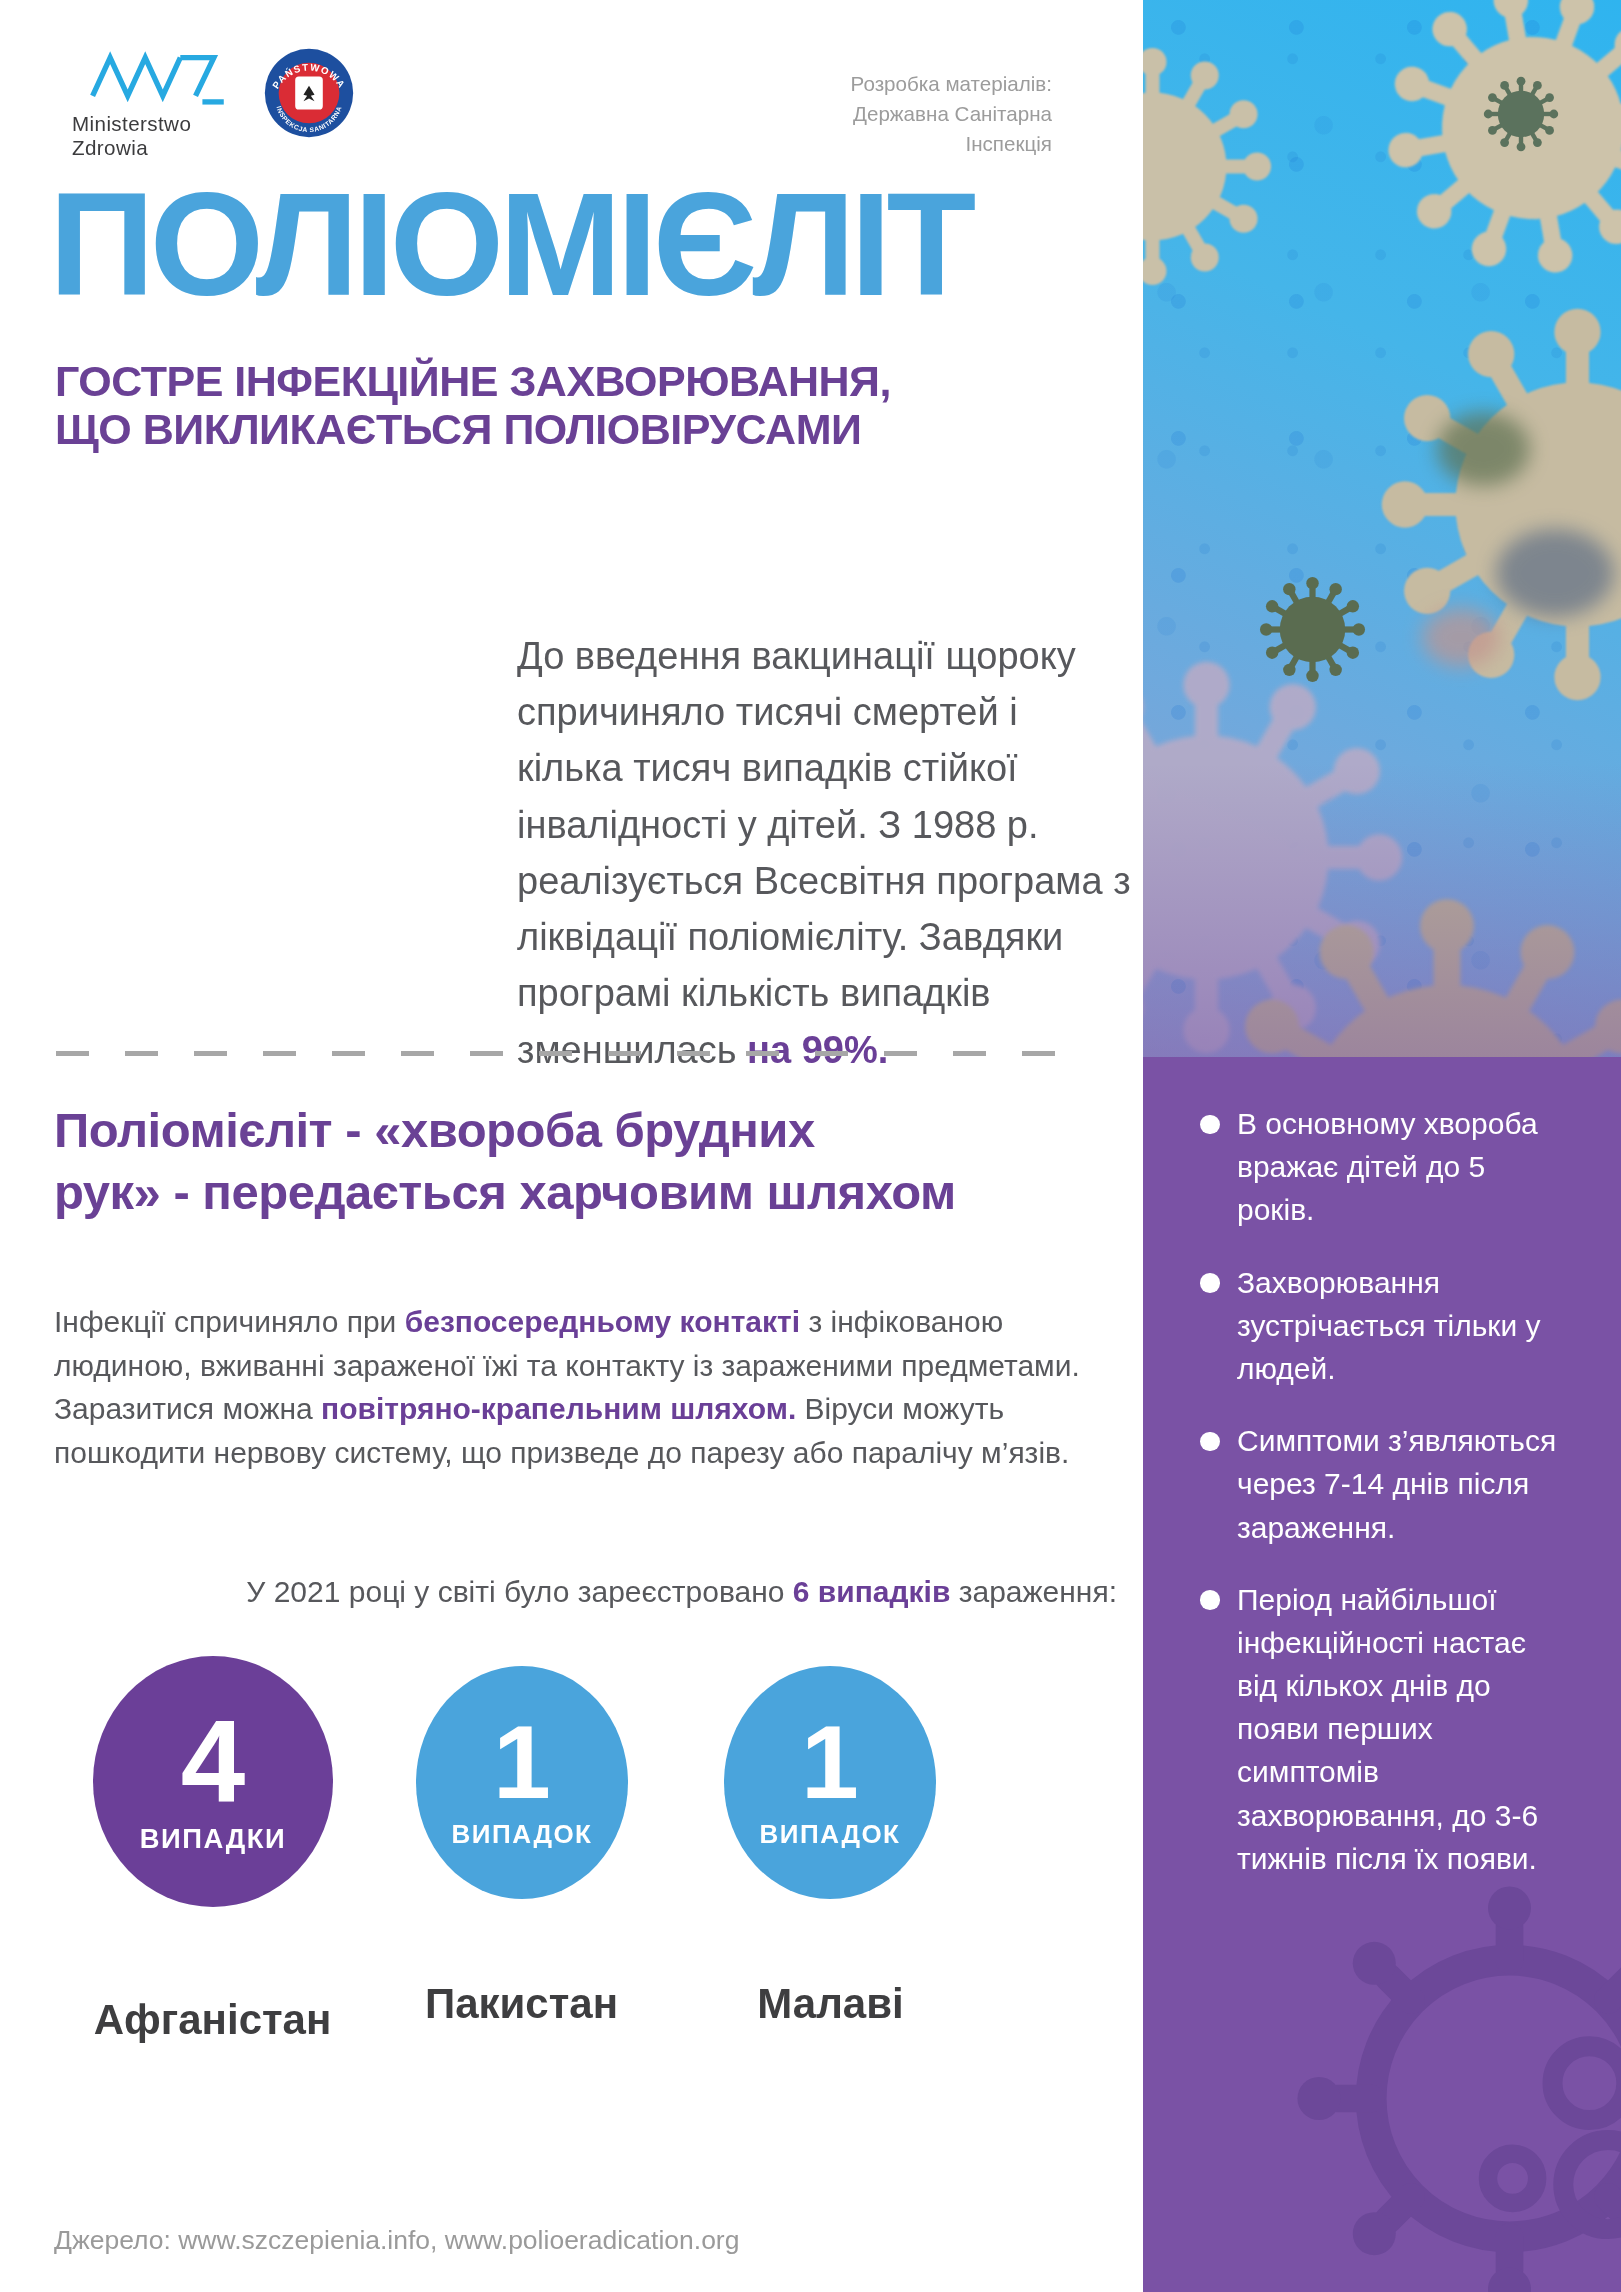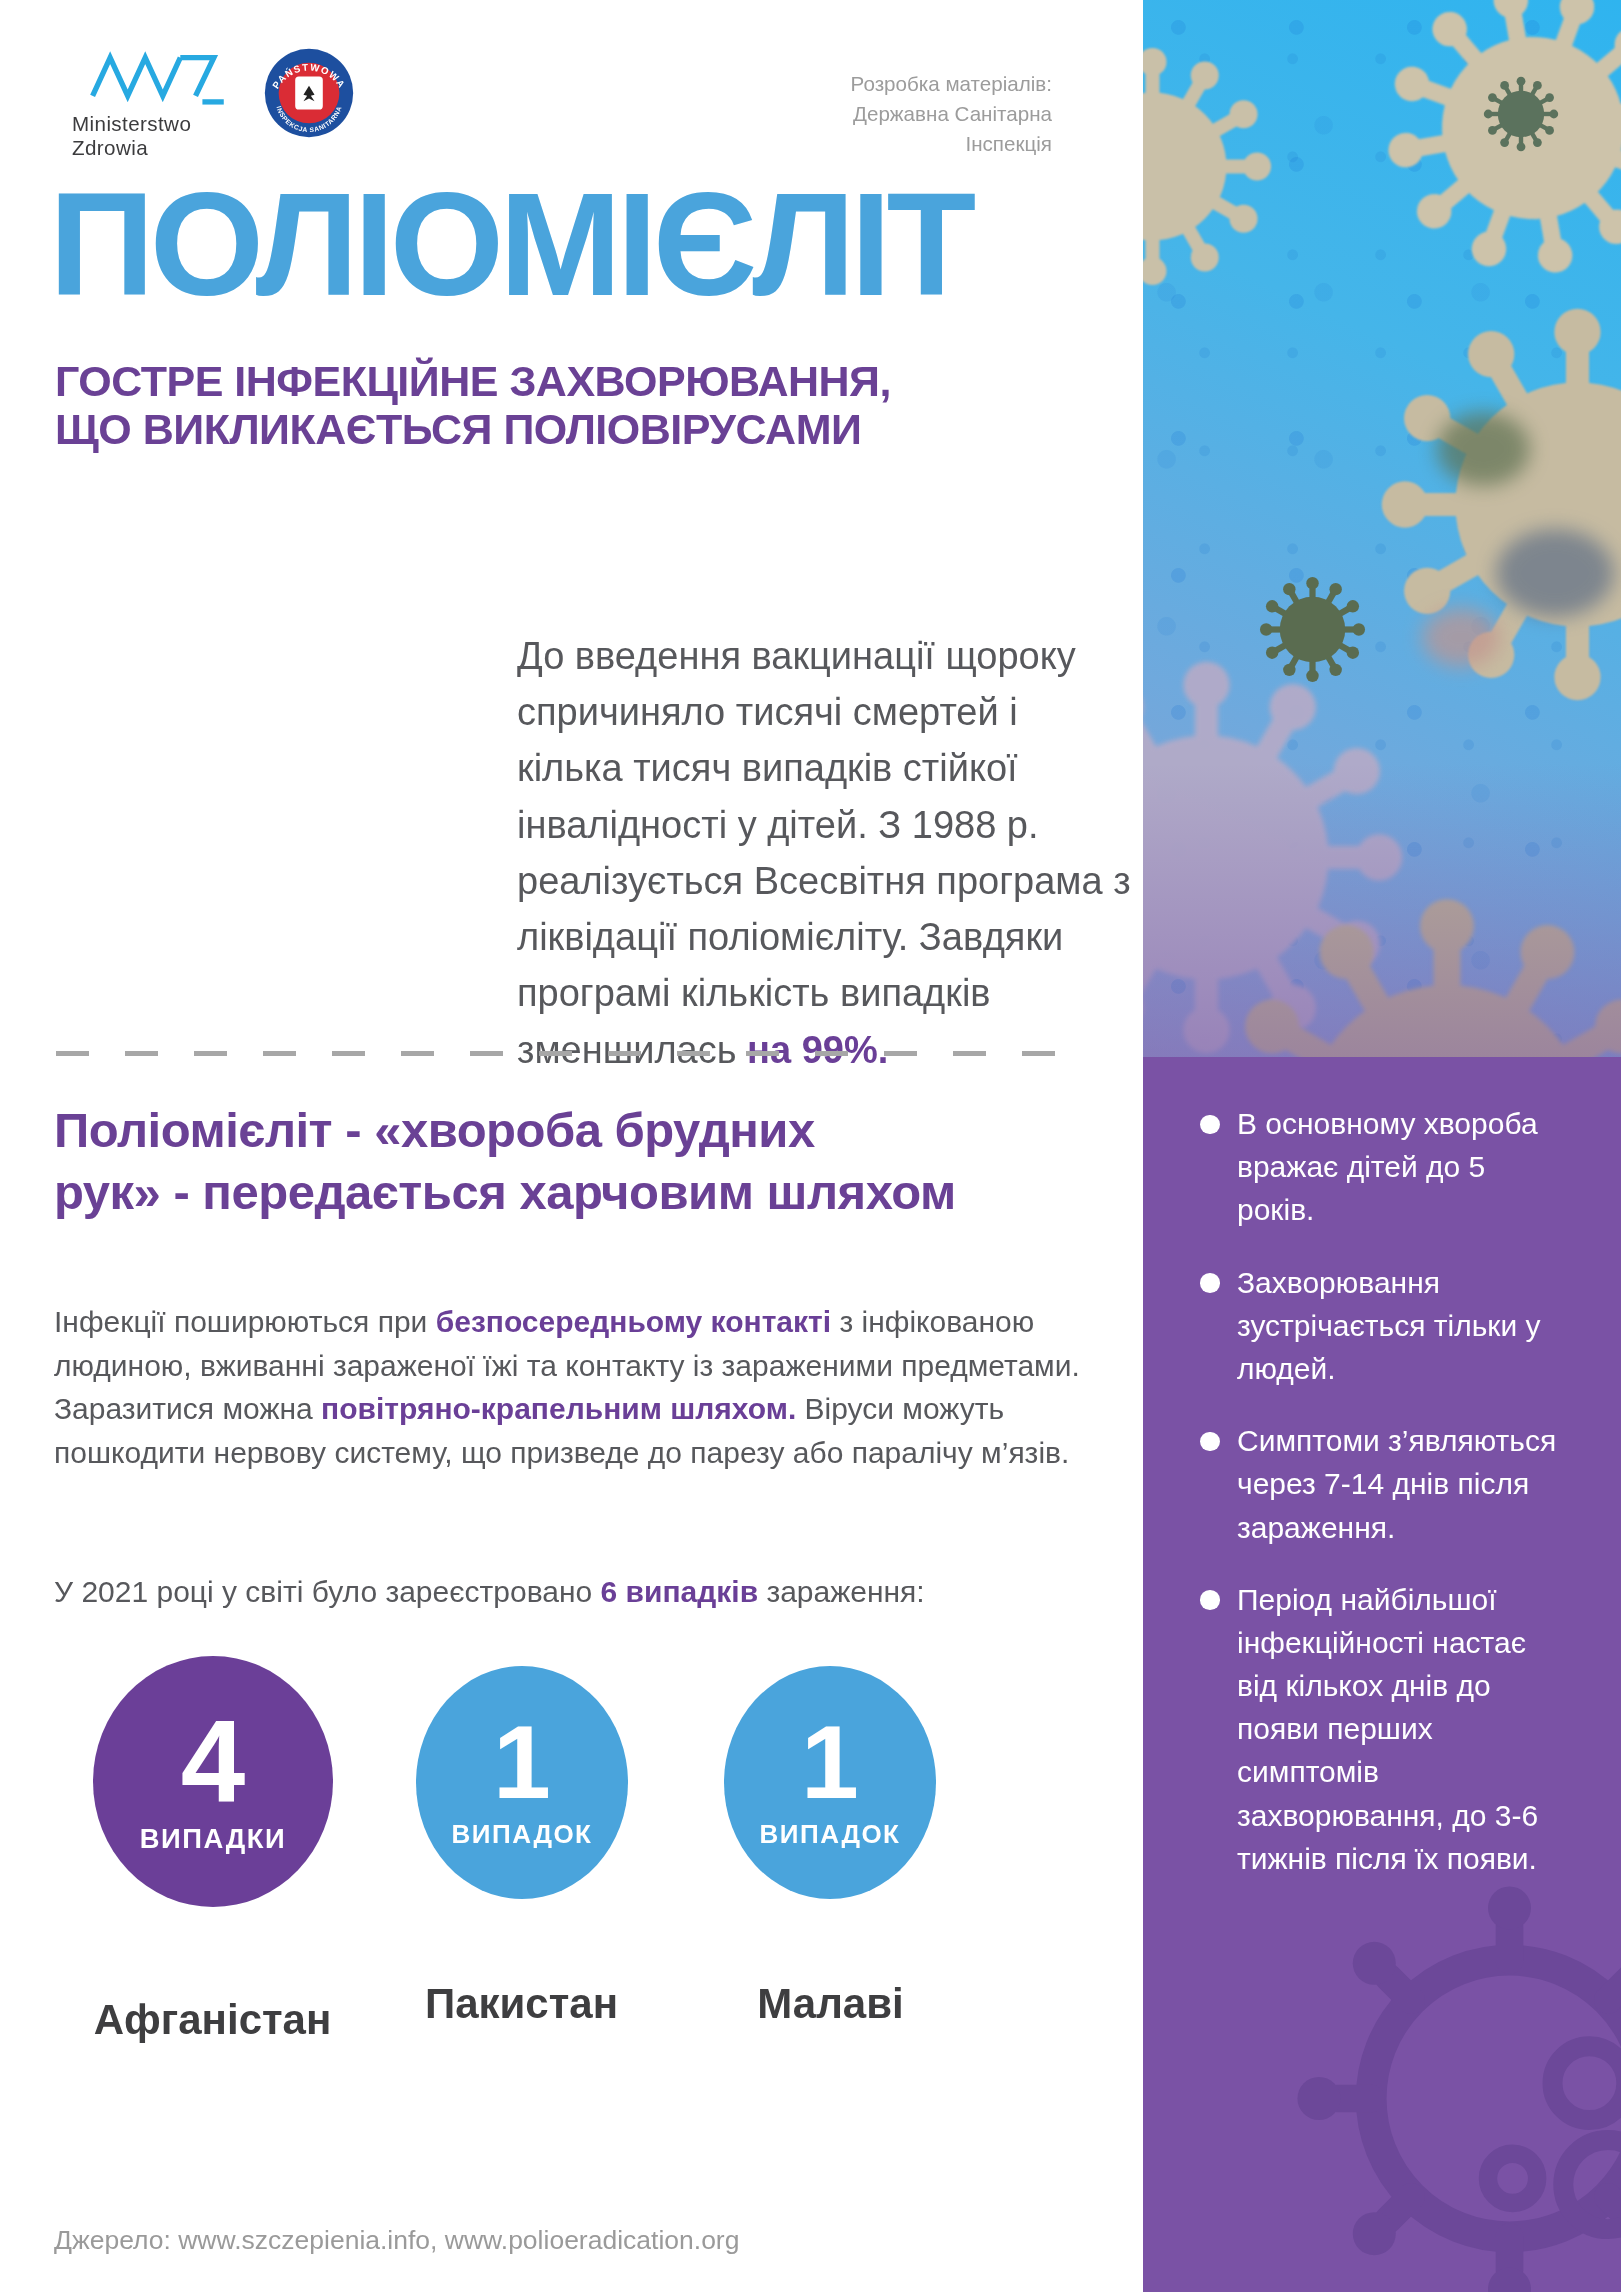--- a/index.html
+++ b/index.html
@@ -33,21 +33,21 @@
   
   .divider{position:absolute;left:56px;top:1051px;width:1025px;height:4.9px;
            background:repeating-linear-gradient(90deg,#a7a7a7 0 33px,transparent 33px 69px);}
 
   
   .sec-head{position:absolute;left:54px;top:1100px;width:1063px;font-size:49px;line-height:1.26;
             font-weight:bold;letter-spacing:-0.5px;color:#6a4195;}
   .sec-head span{display:block;}
   .trans-para{position:absolute;left:54px;top:1270px;width:1063px;font-size:30px;line-height:1.45;
               color:#57585c;}
-  .cases-line{position:absolute;left:54px;top:1545px;width:1063px;font-size:30px;color:#57585c;}
+  .cases-line{position:absolute;left:54px;top:1545px;width:1063px;font-size:30px;color:#57585c;text-align:right;}
 
   
   .case{position:absolute;border-radius:50%;display:flex;flex-direction:column;align-items:center;
         justify-content:center;color:#fff;}
   .case .num{font-weight:bold;line-height:.92;}
   .case .lbl{font-weight:bold;letter-spacing:1.5px;margin-top:7.8px;}
   .case--0{left:93px;top:1656px;width:240px;height:251px;background:#6b3f98;}
   .case--0 .num{font-size:116px;} .case--0 .lbl{font-size:27.4px;}
   .case--1{left:416px;top:1666px;width:212px;height:233px;background:#4aa4dc;}
   .case--2{left:724px;top:1666px;width:212px;height:233px;background:#4aa4dc;}
@@ -203,21 +203,21 @@
 
   <p class="stat-para"><span>До введення вакцинації щороку спричиняло тисячі смертей і кілька тисяч випадків стійкої інвалідності у дітей. З 1988 р. реалізується Всесвітня програма з ліквідації поліомієліту. Завдяки програмі кількість випадків зменшилась </span><span class="pbold">на 99%.</span></p>
 
   <div class="divider"></div>
 
   <div class="sec-head">
     <span>Поліомієліт - «хвороба брудних</span>
     <span>рук» - передається харчовим шляхом</span>
   </div>
 
-  <p class="trans-para"><span>Інфекції поширюються при </span><span class="pbold">безпосередньому контакті</span><span> з інфікованою людиною, вживанні зараженої їжі та контакту із зараженими предметами. Заразитися можна </span><span class="pbold">повітряно-крапельним шляхом.</span><span> Віруси можуть пошкодити нервову систему, що призведе до парезу або паралічу м’язів.</span></p>
+  <p class="trans-para"><span>Інфекції спричиняло при </span><span class="pbold">безпосередньому контакті</span><span> з інфікованою людиною, вживанні зараженої їжі та контакту із зараженими предметами. Заразитися можна </span><span class="pbold">повітряно-крапельним шляхом.</span><span> Віруси можуть пошкодити нервову систему, що призведе до парезу або паралічу м’язів.</span></p>
 
   <p class="cases-line"><span>У 2021 році у світі було зареєстровано </span><span class="pbold">6 випадків</span><span> зараження:</span></p>
 
   <div class="case case--0">
     <div class="num">4</div>
     <div class="lbl">ВИПАДКИ</div>
   </div>
   <div class="case case--1">
     <div class="num">1</div>
     <div class="lbl">ВИПАДОК</div>

